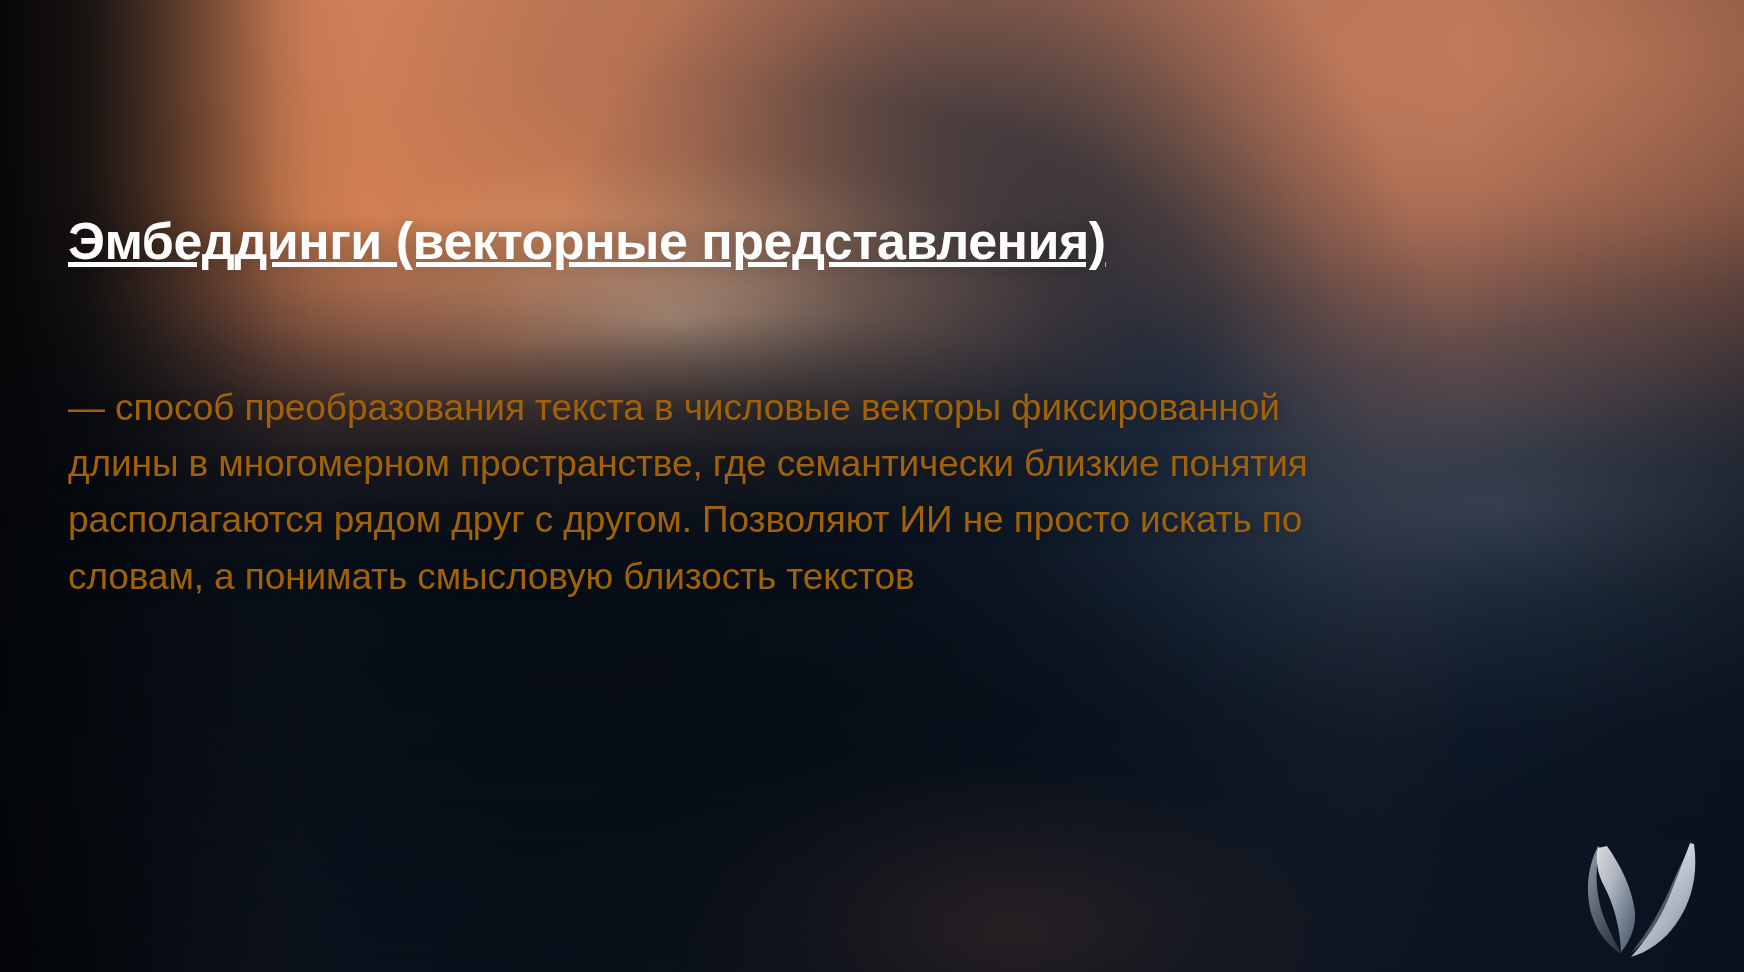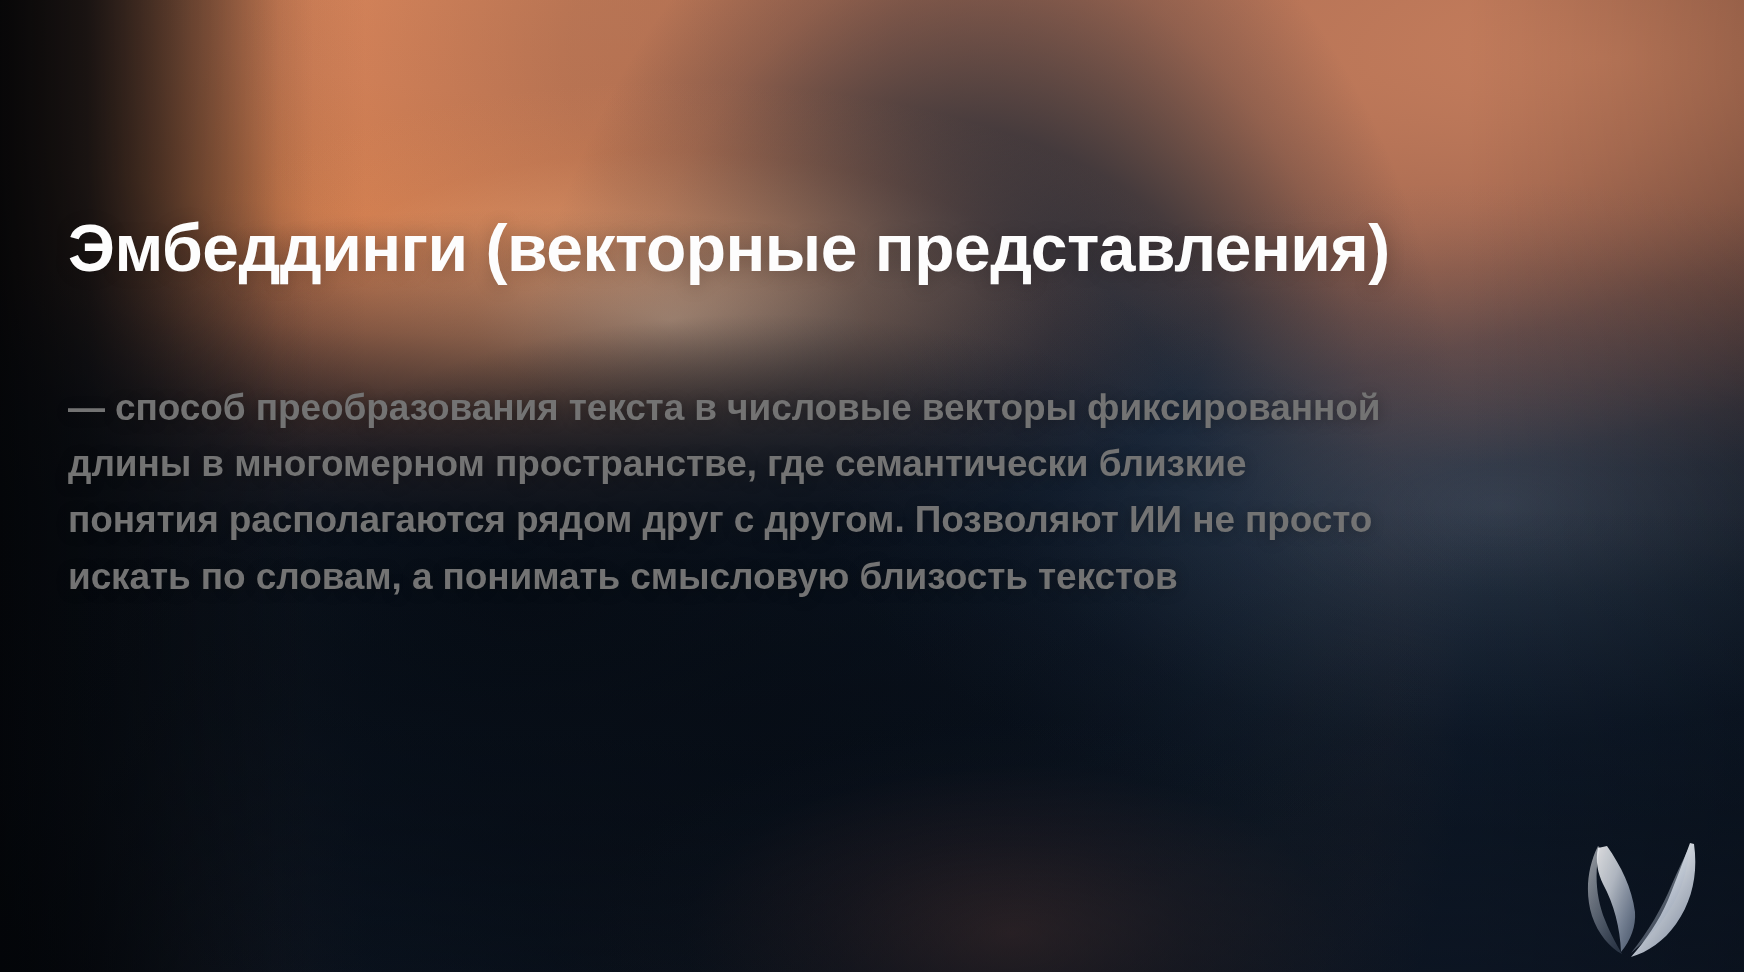--- a/index.html
+++ b/index.html
@@ -160,38 +160,39 @@
     height: 100%;
   }
 
   .slide-title {
     position: absolute;
     top: 214px;
     left: 0;
     width: 1400px;
     margin: 0;
     color: #fdfdfd;
-    font-size: 66px;
+    font-size: 52px;
     line-height: 1.06;
     font-weight: 700;
     letter-spacing: -0.5px;
     white-space: nowrap;
     text-shadow: 0 2px 18px rgba(0,0,0,0.22);
+    text-decoration: underline;
   }
 
   .slide-body {
     position: absolute;
     top: 380px;
     left: 0;
     width: 1330px;
     margin: 0;
-    color: #737373;
+    color: #a16207;
     font-size: 37px;
     line-height: 1.52;
-    font-weight: 700;
+    font-weight: 400;
     letter-spacing: -0.1px;
     text-shadow: 0 2px 14px rgba(0,0,0,0.30);
   }
 
   
   .logo {
     position: absolute;
     right: 22px;
     bottom: 14px;
     width: 146px;

